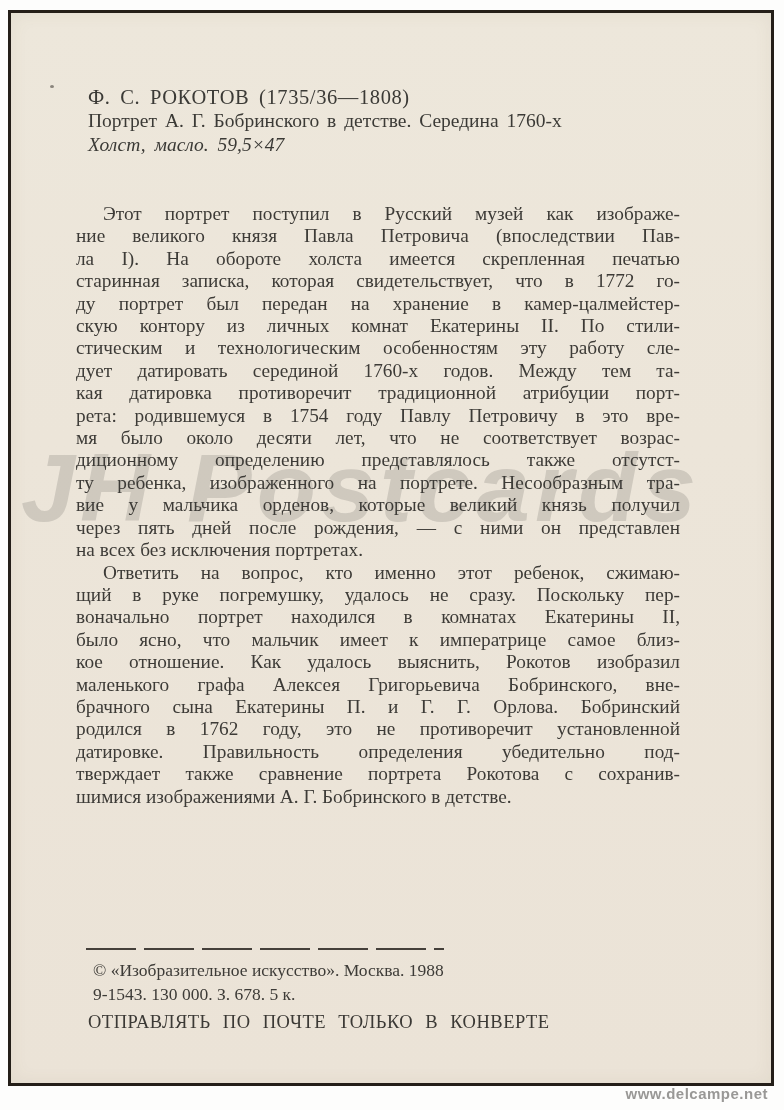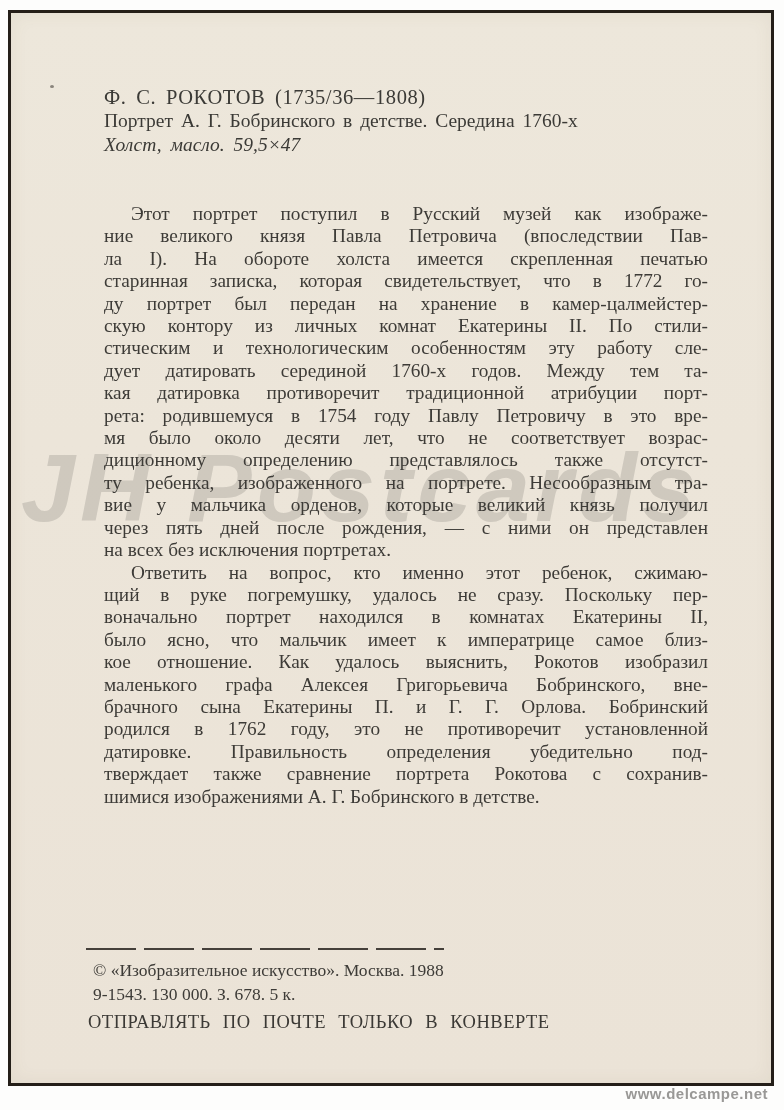--- a/index.html
+++ b/index.html
@@ -20,28 +20,28 @@
   .speck { left:39px; top:72px; width:4px; height:3px; background:#8a857c; border-radius:50%; }
 
   .watermark {
     left:10px; top:420px; width:746px; height:118px;
     font-family:"Liberation Sans", sans-serif;
     font-weight:bold; font-size:97px; line-height:110px;
     letter-spacing:5px; color:rgba(140,136,128,0.30);
     white-space:nowrap; z-index:1;font-style:italic;
   }
 
-  .header { left:77px; top:72px; width:610px; color:#3b3a36; z-index:2;margin-left:16px; }
+  .header { left:77px; top:72px; width:610px; color:#3b3a36; z-index:2; }
   .header > div { position:static; }
   .h-artist { font-size:20.5px; line-height:24px; word-spacing:4px; letter-spacing:0.6px; }
   .h-title  { font-size:19.5px; line-height:24px; word-spacing:3px; }
   .h-medium, .h-museum { font-size:19.5px; line-height:24px; font-style:italic; word-spacing:4px; }
 
   .body-text {
-    left:93px; top:190px; width:604px;
+    left:65px; top:190px; width:604px;
     font-size:19.3px; line-height:22.4px; color:#3d3b37; z-index:2;
   }
   .body-text > div { position:static; }
   .text-line { text-align:justify; text-align-last:justify; white-space:normal; }
   .text-line.last { text-align-last:left; }
   .text-line.indent { text-indent:27px; }
 
   .imprint-rule {
     left:75px; top:935px; width:358px; height:2px;
     background:repeating-linear-gradient(90deg,#45403a 0 50px,rgba(0,0,0,0) 50px 58px);

